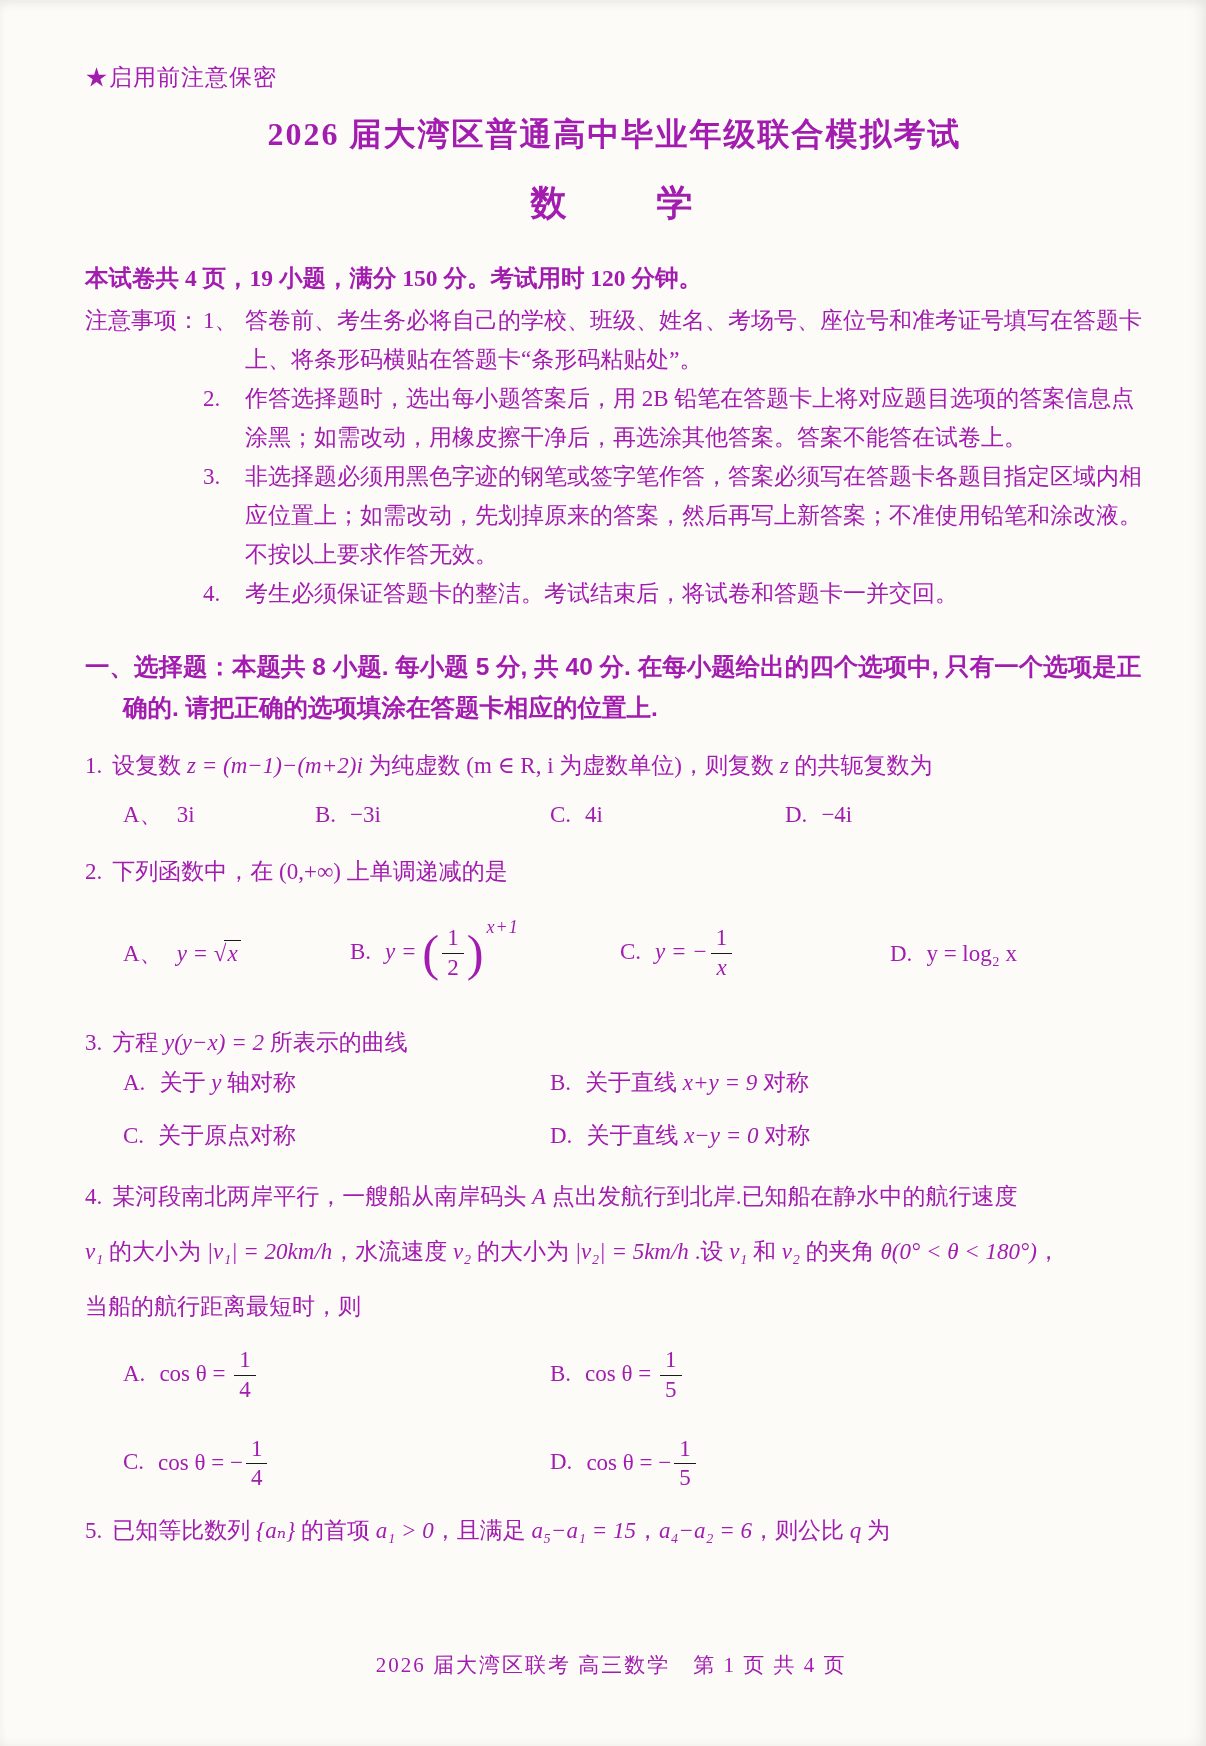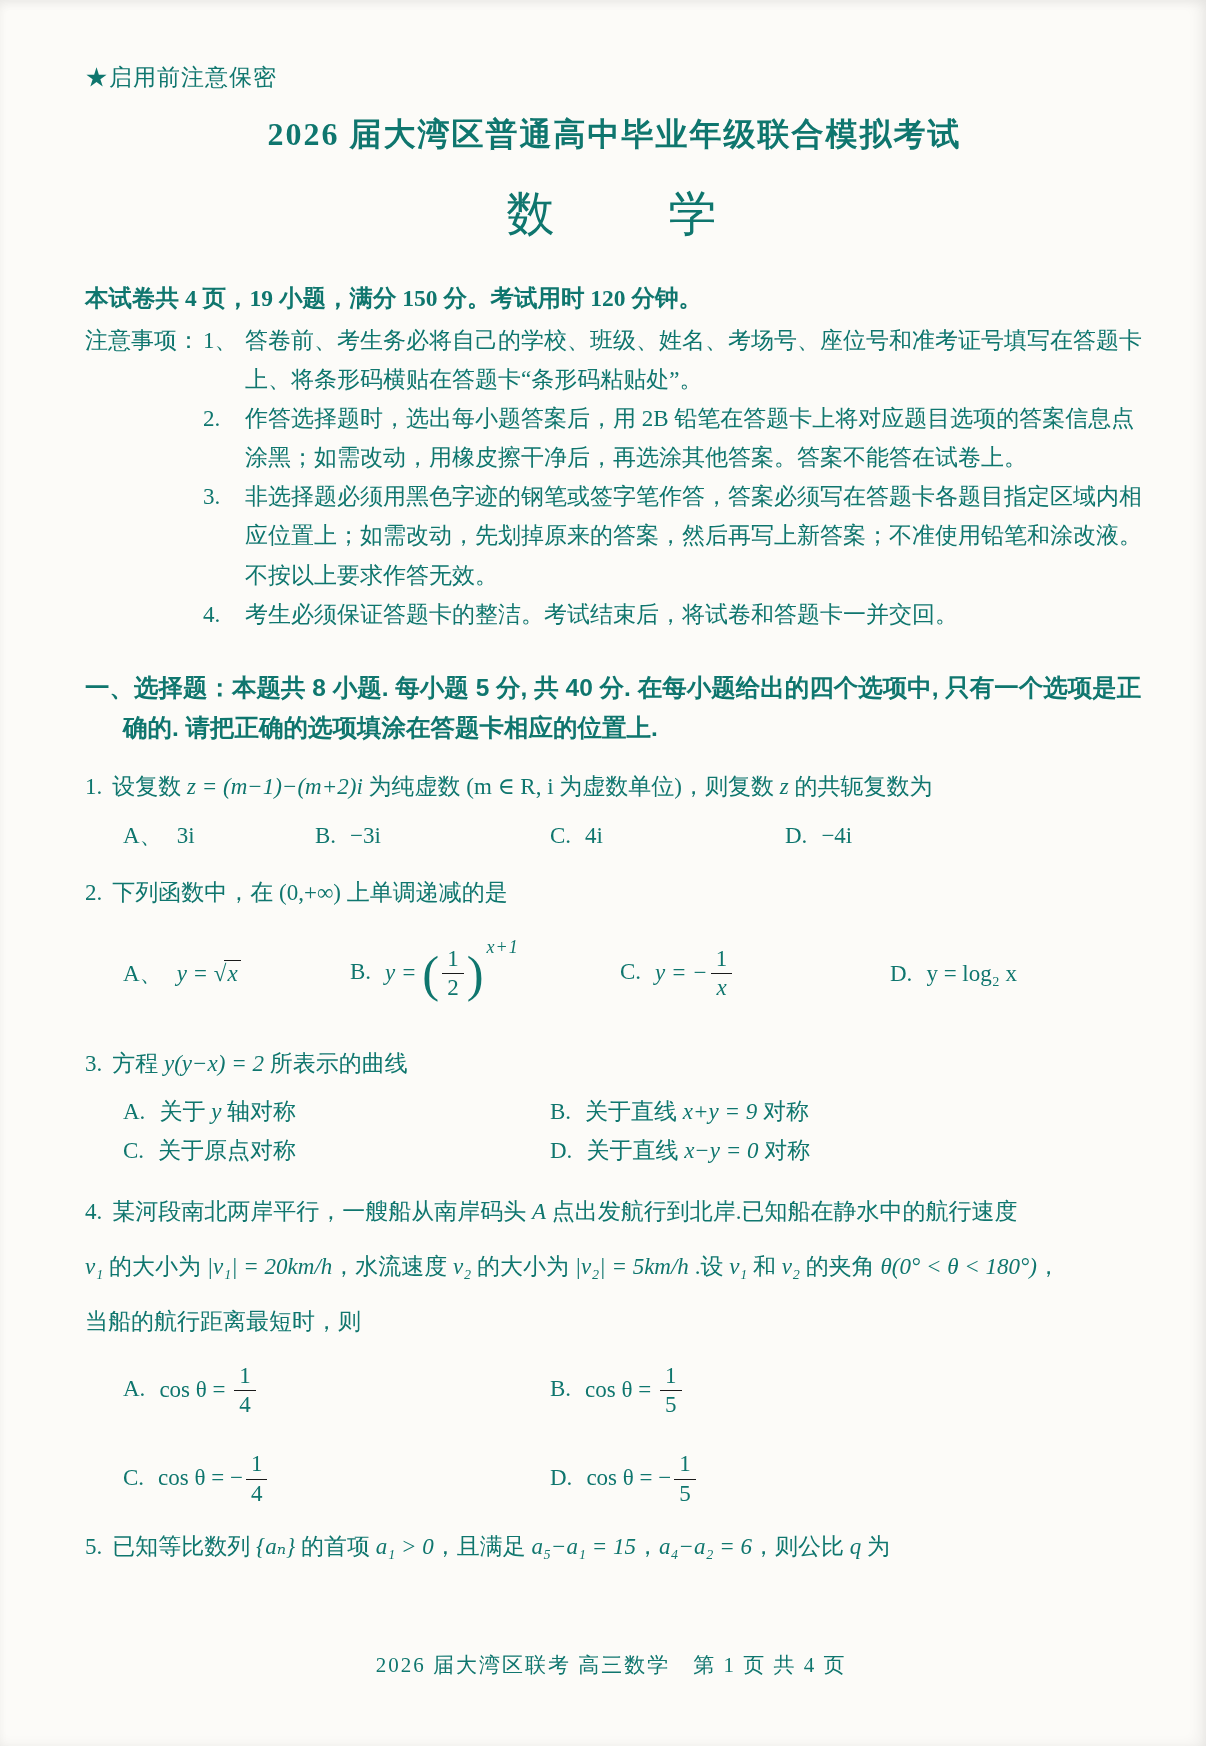--- a/index.html
+++ b/index.html
@@ -5,34 +5,34 @@
   html,body{margin:0;padding:0;background:#e9e8e4;}
   .page{
     position:relative;
     width:1206px;height:1746px;
     margin:0 auto;
     background:#fcfbf8;
     box-sizing:border-box;
     padding:0 62px 0 85px;
     overflow:hidden;
     font-family:"Liberation Serif","DejaVu Serif",serif;
-    color:#0f766e;
+    color:#a21caf;
     font-size:23px;
     line-height:1.7;
     box-shadow:inset -6px 0 14px rgba(0,0,0,0.06), inset 0 4px 10px rgba(0,0,0,0.04);
   }
   .security{margin-top:58px;font-size:23px;letter-spacing:1px;}
   .title{
     margin:10px 0 0 0;text-align:center;
     font-size:32px;font-weight:bold;letter-spacing:2px;
     font-family:"Liberation Serif","DejaVu Serif",serif;
   }
   .subject{
     margin:12px 0 24px 0;text-align:center;
-    font-size:48px;font-weight:normal;letter-spacing:6px;
+    font-size:36px;font-weight:bold;letter-spacing:6px;
   }
   .paper-info{margin:20px 0 2px 0;font-weight:bold;font-size:23.5px;}
   .notes{margin-top:2px;}
   .note{display:flex;align-items:flex-start;}
   .note-label{flex:0 0 118px;font-weight:normal;}
   .note-num{flex:0 0 42px;}
   .note-text{flex:1;}
   .section-heading{
     margin-top:34px;
     font-weight:bold;font-size:24.5px;
@@ -40,21 +40,21 @@
     padding-left:38px;text-indent:-38px;
     line-height:1.65;
   }
   .question{margin-top:18px;}
   .stem{margin:0;padding-left:38px;text-indent:-38px;}
   .stem-plain{margin:0;}
   .q-num{margin-right:10px;}
   .mi{font-style:italic;}
   .opts{display:grid;padding-left:38px;align-items:center;}
   .grid4{grid-template-columns:192px 235px 235px 1fr;margin-top:10px;}
-  .grid2{grid-template-columns:427px 1fr;margin-top:9px;}
+  .grid2{grid-template-columns:427px 1fr;margin-top:0;row-gap:14px;}
   .opts-tall{min-height:104px;gap:35px;}
   .opts-frac{row-gap:30px;margin-top:16px;}
   .opt{white-space:nowrap;}
   .opt-label{margin-right:14px;}
   .frac{
     display:inline-flex;flex-direction:column;align-items:center;
     vertical-align:middle;margin:0 3px;line-height:1.25;text-align:center;
   }
   .fnum{padding:0 5px;display:block;}
   .fden{border-top:1.8px solid #1a1a1a;padding:0 5px;display:block;}

